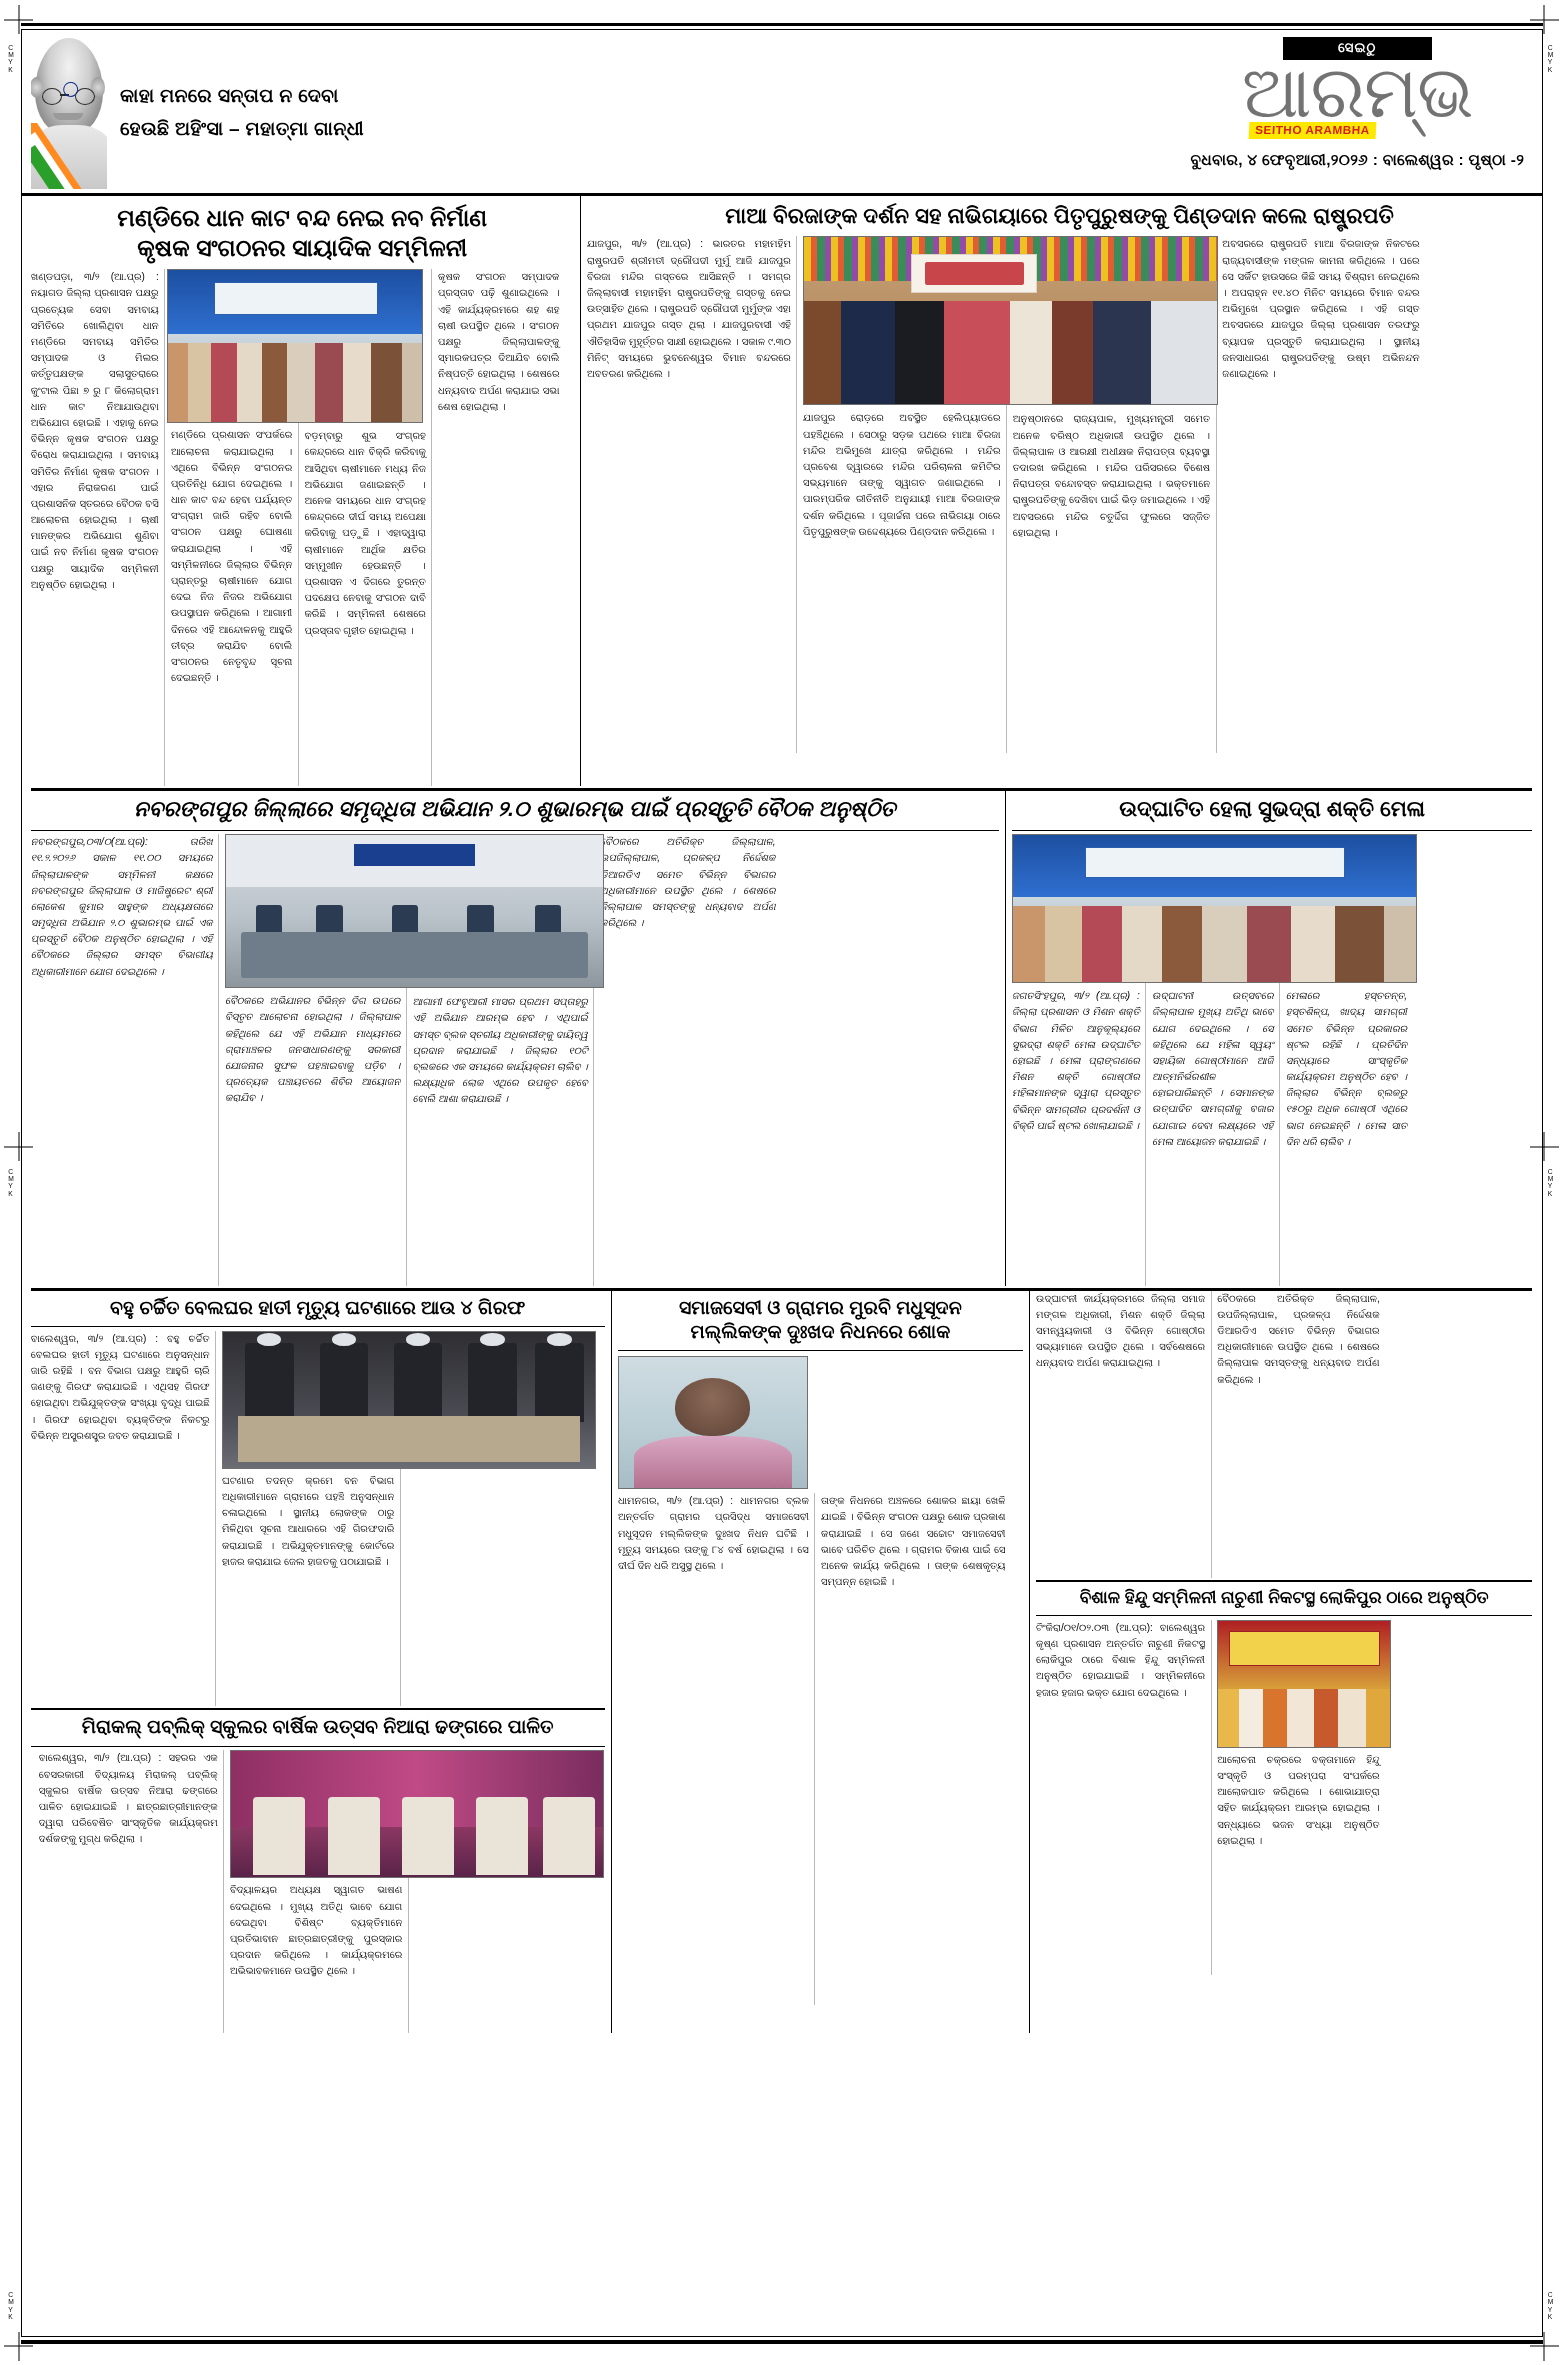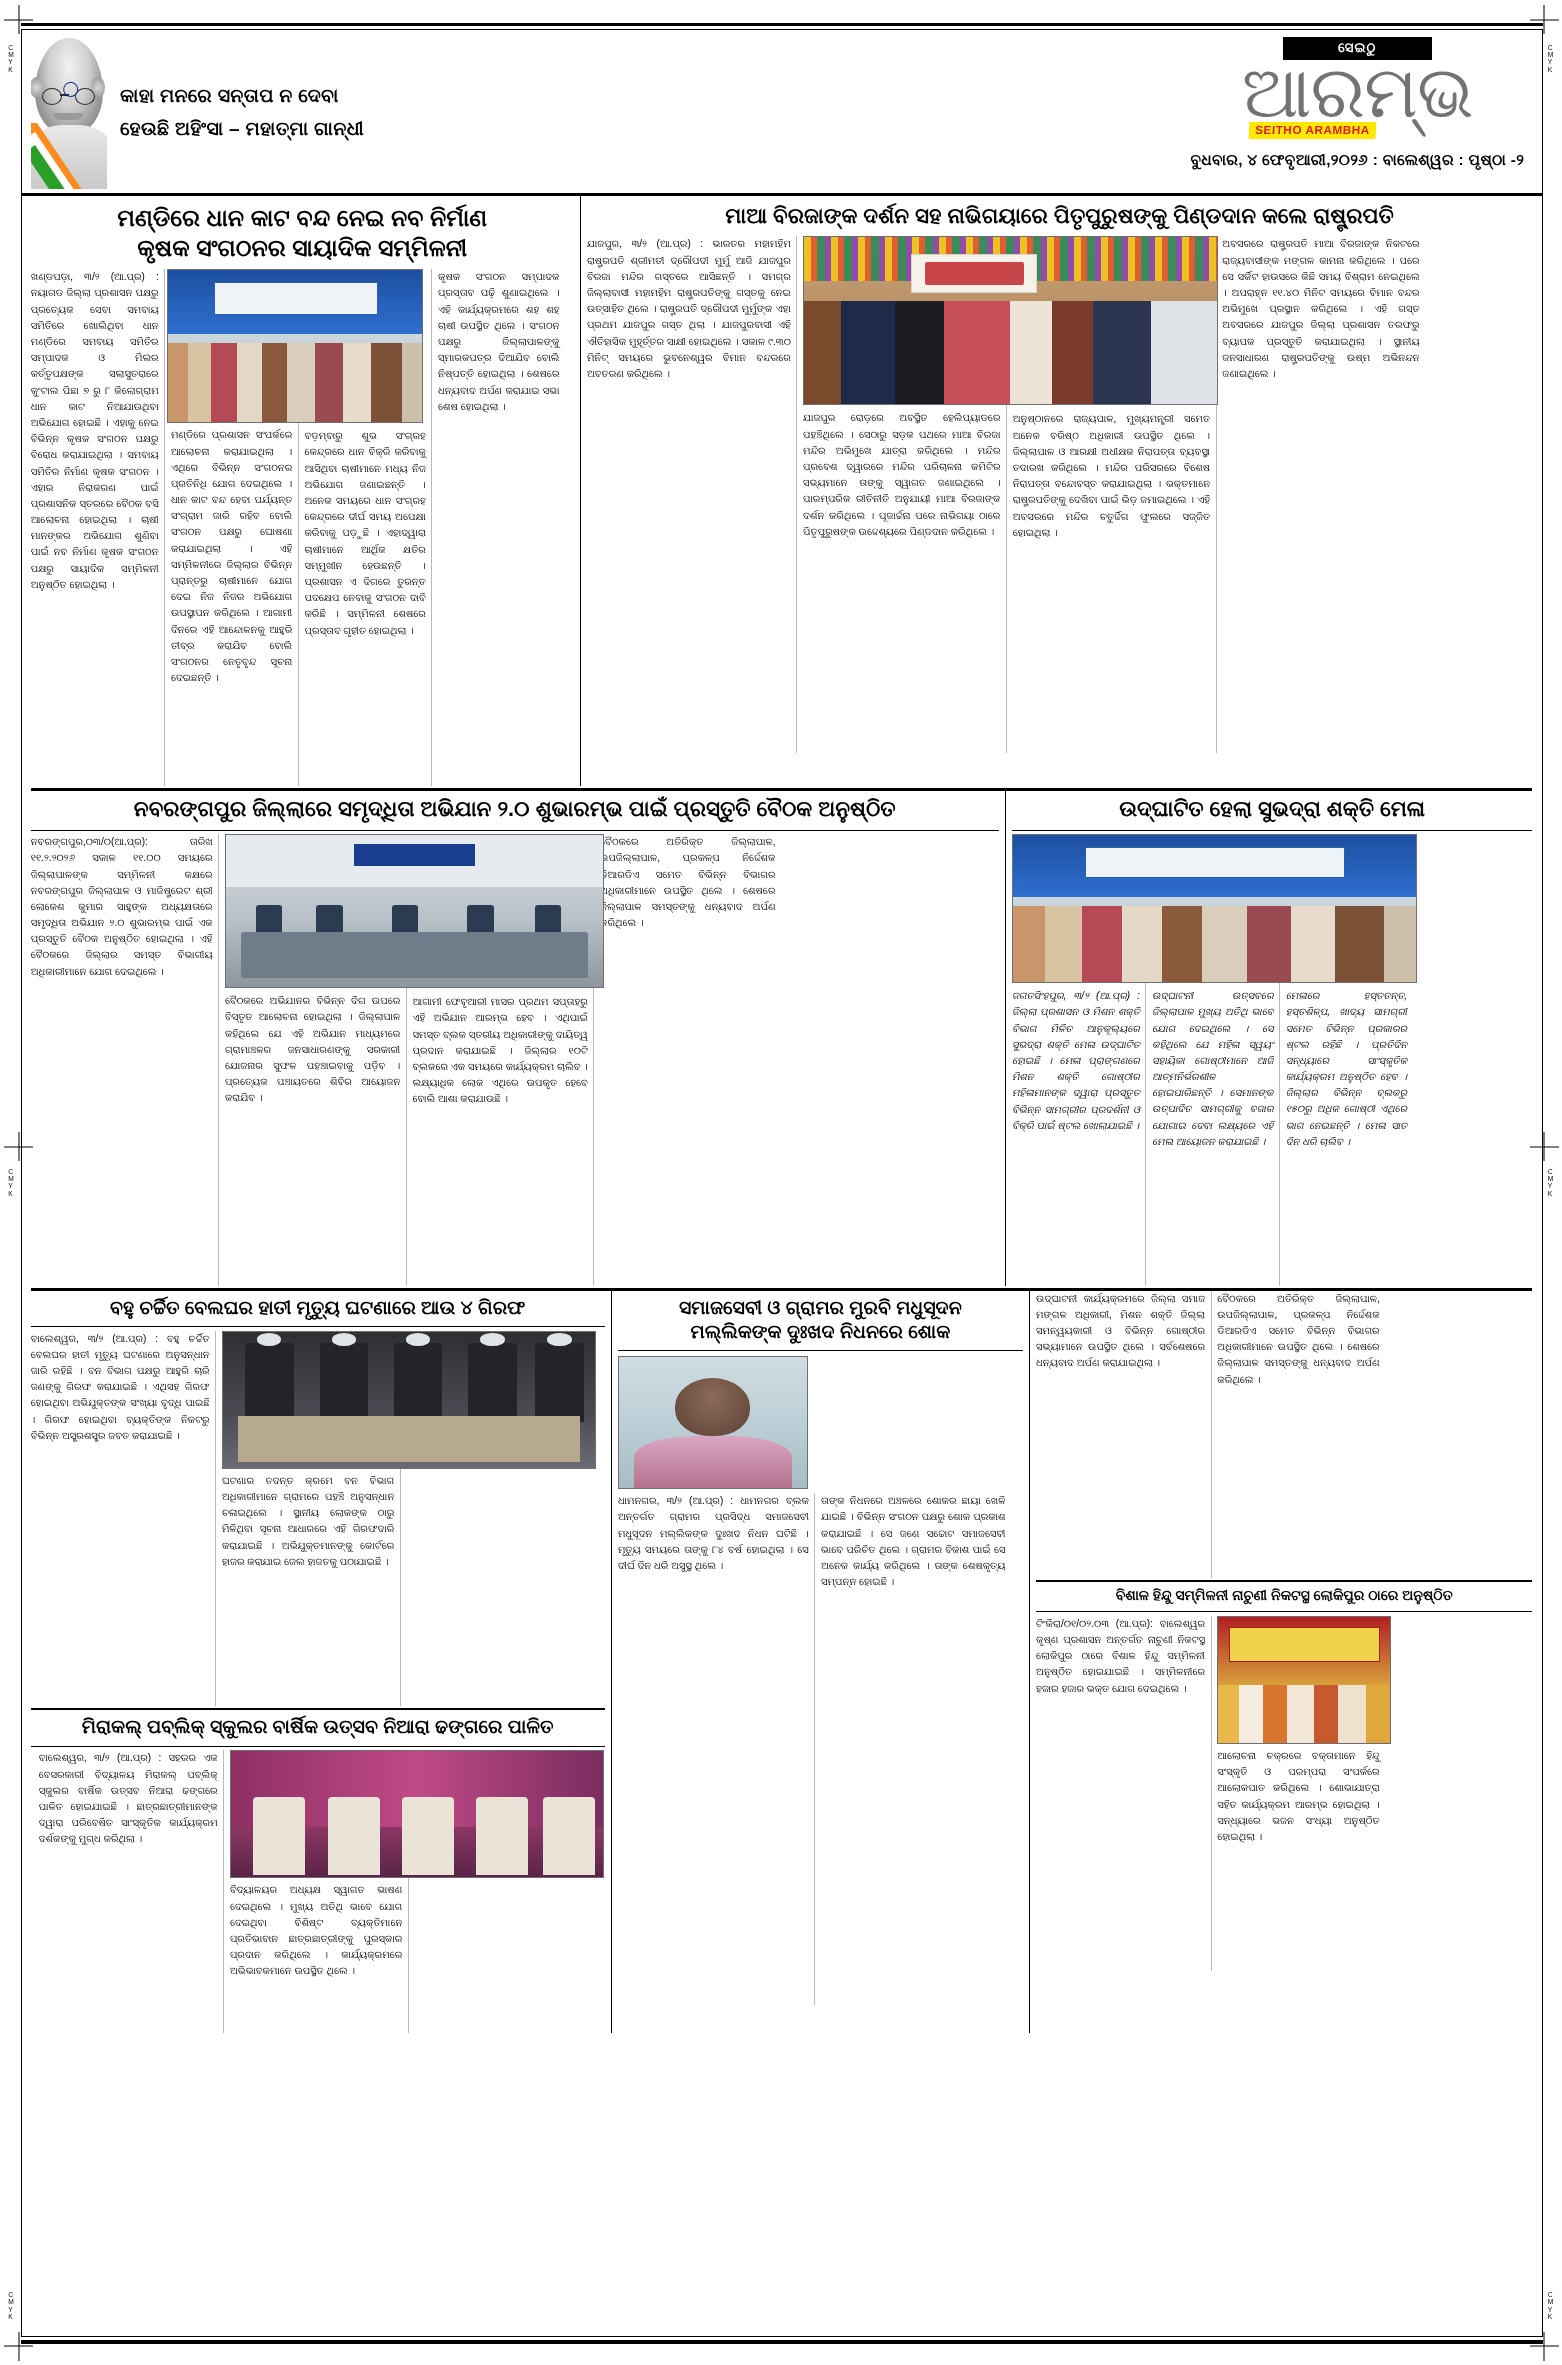--- a/index.html
+++ b/index.html
@@ -111,21 +111,21 @@
   .band{display:flex;width:100%;box-sizing:border-box;}
   .vsep{width:1px;background:#000;flex:none;margin:0 6.1px;}
 
   .hl{
     font-weight:bold;text-align:center;line-height:1.28;
     padding:5.1px 3.1px 6.1px;
   }
   .hl.h1{font-size:23.6px;}
   .hl.h2{font-size:21.5px;}
   .hl.h3{font-size:19px;}
-  .hl.h4{font-size:14px;}
+  .hl.h4{font-size:17px;}
 
   .cols{display:flex;width:100%;box-sizing:border-box;}
   .col{
     font-size:10px;line-height:1.62;text-align:justify;
     -webkit-hyphens:auto;hyphens:auto;word-break:break-word;
     box-sizing:border-box;
   }
   .col + .col{border-left:0.5px solid #b9b9b9;padding-left:5.6px;margin-left:5.6px;}
   .col p{margin:0 0 0;}
 
@@ -271,21 +271,21 @@
               <p>ଅବସରରେ ରାଷ୍ଟ୍ରପତି ମାଆ ବିରଜାଙ୍କ ନିକଟରେ ରାଜ୍ୟବାସୀଙ୍କ ମଙ୍ଗଳ କାମନା କରିଥିଲେ । ପରେ ସେ ସର୍କିଟ ହାଉସରେ କିଛି ସମୟ ବିଶ୍ରାମ ନେଇଥିଲେ । ଅପରାହ୍ନ ୧୧.୪୦ ମିନିଟ ସମୟରେ ବିମାନ ବନ୍ଦର ଅଭିମୁଖେ ପ୍ରସ୍ଥାନ କରିଥିଲେ । ଏହି ଗସ୍ତ ଅବସରରେ ଯାଜପୁର ଜିଲ୍ଲା ପ୍ରଶାସନ ତରଫରୁ ବ୍ୟାପକ ପ୍ରସ୍ତୁତି କରାଯାଇଥିଲା । ସ୍ଥାନୀୟ ଜନସାଧାରଣ ରାଷ୍ଟ୍ରପତିଙ୍କୁ ଉଷ୍ମ ଅଭିନନ୍ଦନ ଜଣାଇଥିଲେ ।</p>
             </div>
           </div>
         </div>
       </div>
 
       <div class="hr3" style="margin:2px 0 0;"></div>
 
       <div class="band" style="align-items:stretch;">
 
-        <div style="width:968px;flex:none;box-sizing:border-box;">
+        <div style="width:968px;flex:none;box-sizing:border-box;font-style:italic;">
           <div class="hl h2">ନବରଙ୍ଗପୁର ଜିଲ୍ଲାରେ ସମୃଦ୍ଧିତା ଅଭିଯାନ ୨.୦ ଶୁଭାରମ୍ଭ ପାଇଁ ପ୍ରସ୍ତୁତି ବୈଠକ ଅନୁଷ୍ଠିତ</div>
           <div class="hrthin"></div>
           <div class="cols" style="height:456px;overflow:hidden;padding-top:4.1px;">
             <div class="col" style="width:182px;">
               <p>ନବରଙ୍ଗପୁର,୦୩/୦(ଆ.ପ୍ର): ତାରିଖ ୧୧.୨.୨୦୨୬ ସକାଳ ୧୧.୦୦ ସମୟରେ ଜିଲ୍ଲାପାଳଙ୍କ ସମ୍ମିଳନୀ କକ୍ଷରେ ନବରଙ୍ଗପୁର ଜିଲ୍ଲାପାଳ ଓ ମାଜିଷ୍ଟ୍ରେଟ ଶ୍ରୀ ଲୋକେଶ କୁମାର ସାହୁଙ୍କ ଅଧ୍ୟକ୍ଷତାରେ ସମୃଦ୍ଧିତା ଅଭିଯାନ ୨.୦ ଶୁଭାରମ୍ଭ ପାଇଁ ଏକ ପ୍ରସ୍ତୁତି ବୈଠକ ଅନୁଷ୍ଠିତ ହୋଇଥିଲା । ଏହି ବୈଠକରେ ଜିଲ୍ଲାର ସମସ୍ତ ବିଭାଗୀୟ ଅଧିକାରୀମାନେ ଯୋଗ ଦେଇଥିଲେ ।</p>
             </div>
             <div class="col" style="width:182px;">
               <div class="photo ph-meeting" style="width:379px;height:154px;margin:0 0 5.1px 0;">
                 <div class="wall"></div>
                   <div class="banner"></div>

